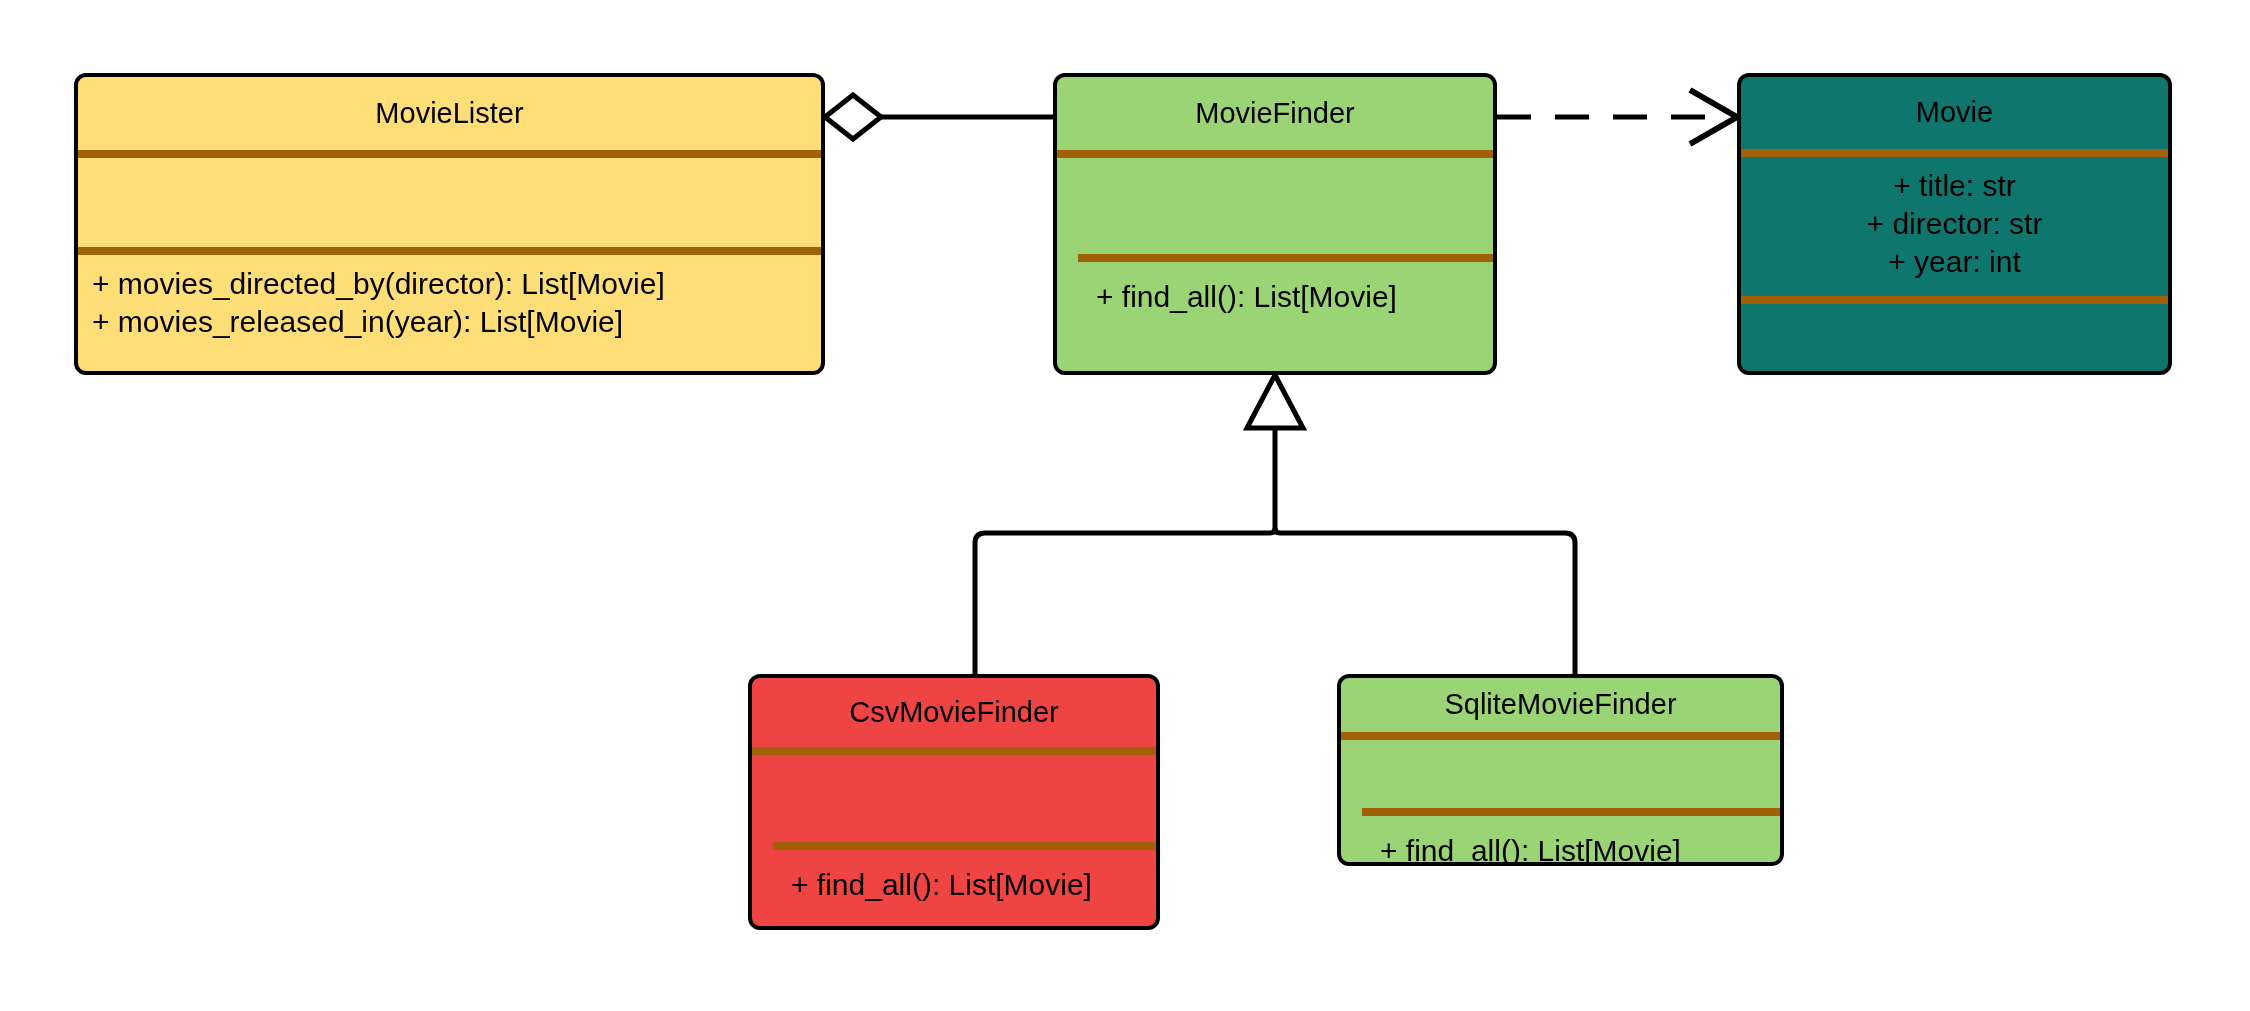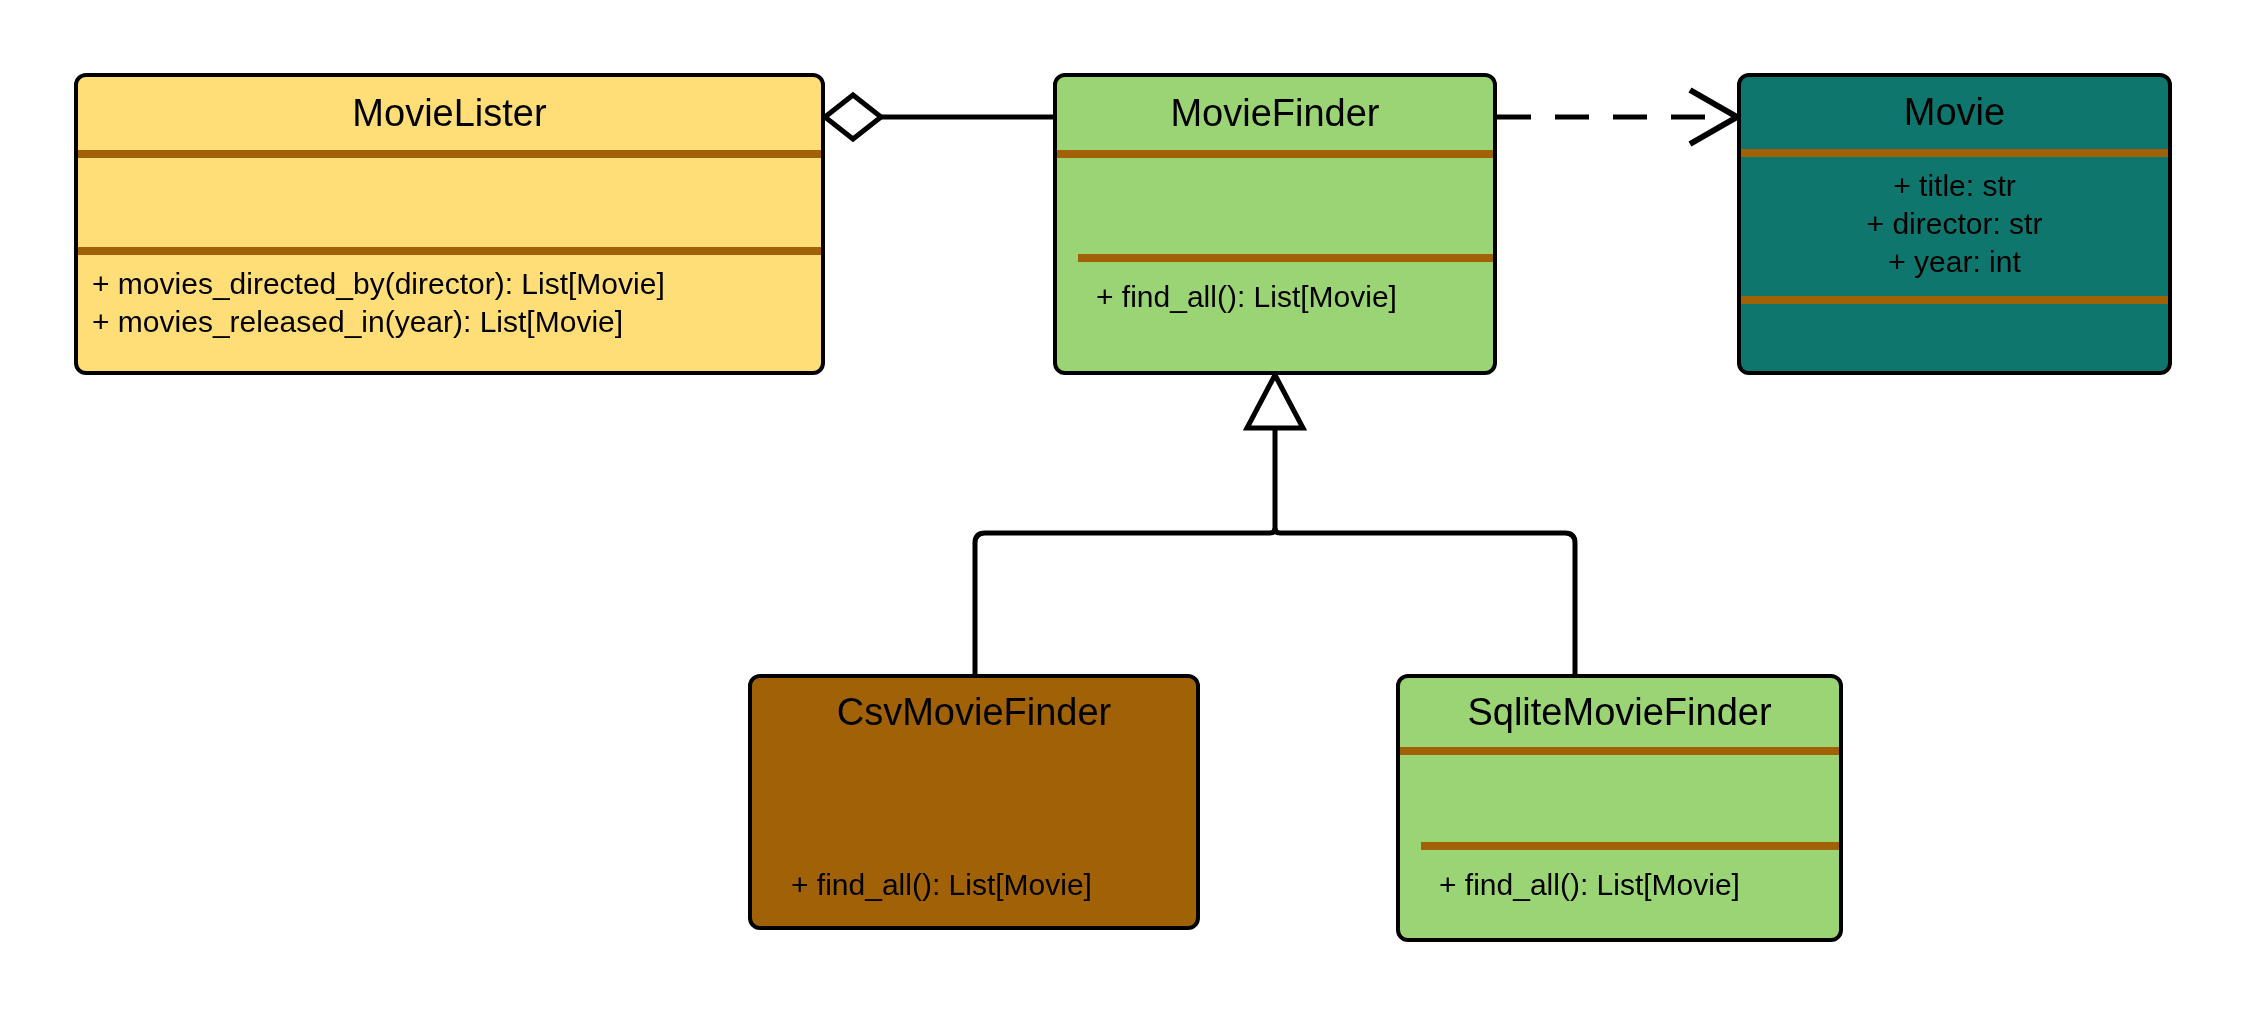--- a/index.html
+++ b/index.html
@@ -38,21 +38,21 @@
     box-sizing: border-box;
     overflow: hidden;
   }
   .compartment.divided {
     border-top: 8px solid #a16207;
   }
   .cls-name {
     display: flex;
     align-items: center;
     justify-content: center;
-    font-size: 38px;
+    font-size: 29px;
     color: #000000;
     line-height: 1.1;
     white-space: nowrap;
   }
   .members {
     padding: 10px 18px 0 18px;
     display: flex;
     flex-direction: column;
     justify-content: flex-start;
   }
@@ -113,29 +113,29 @@
   <div class="uml-class" style="left:1737px; top:73px; width:435px; height:302px; background:#0f766e;text-align:center;">
     <div class="compartment cls-name" style="height:72px;">Movie</div>
     <div class="compartment divided members" style="height:147px;">
       <div class="member-line">+ title: str</div>
       <div class="member-line">+ director: str</div>
       <div class="member-line">+ year: int</div>
     </div>
     <div class="compartment divided empty-compartment" style="flex:1 1 auto;"></div>
   </div>
 
-  <div class="uml-class" style="left:748px; top:674px; width:452px; height:256px; background:#a16207;">
+  <div class="uml-class" style="left:748px; top:674px; width:412px; height:256px; background:#ef4444;">
     <div class="compartment cls-name" style="height:69px;">CsvMovieFinder</div>
     <div class="compartment divided empty-compartment" style="height:95px;"></div>
     <div class="compartment divided members pad-top" style="flex:1 1 auto;">
       <div class="member-line">+ find_all(): List[Movie]</div>
     </div>
   </div>
 
-  <div class="uml-class" style="left:1396px; top:674px; width:447px; height:268px; background:#9bd474;">
+  <div class="uml-class" style="left:1337px; top:674px; width:447px; height:192px; background:#9bd474;">
     <div class="compartment cls-name" style="height:69px;">SqliteMovieFinder</div>
     <div class="compartment divided empty-compartment" style="height:95px;"></div>
     <div class="compartment divided members pad-top" style="flex:1 1 auto;">
       <div class="member-line">+ find_all(): List[Movie]</div>
     </div>
   </div>
 
 </div>
 
 </body></html>

